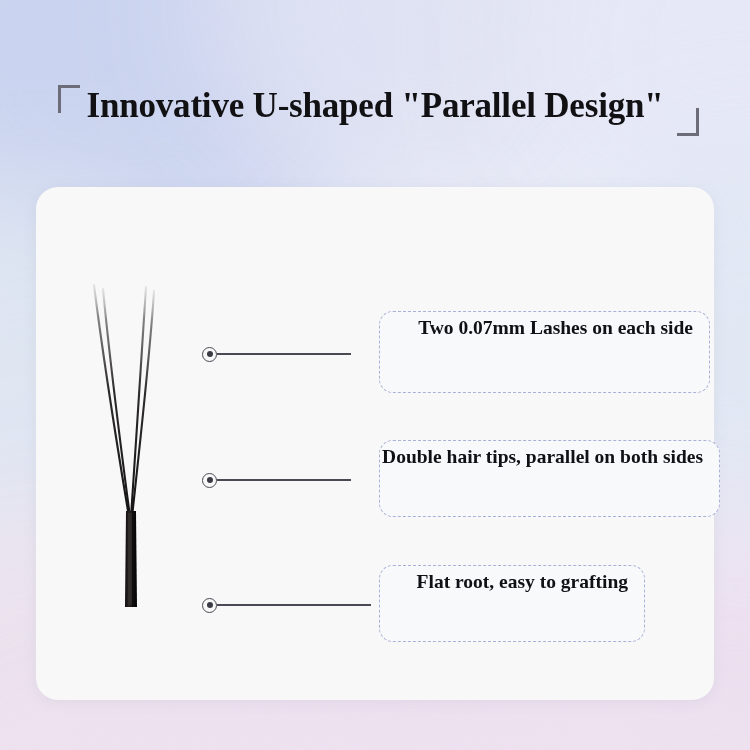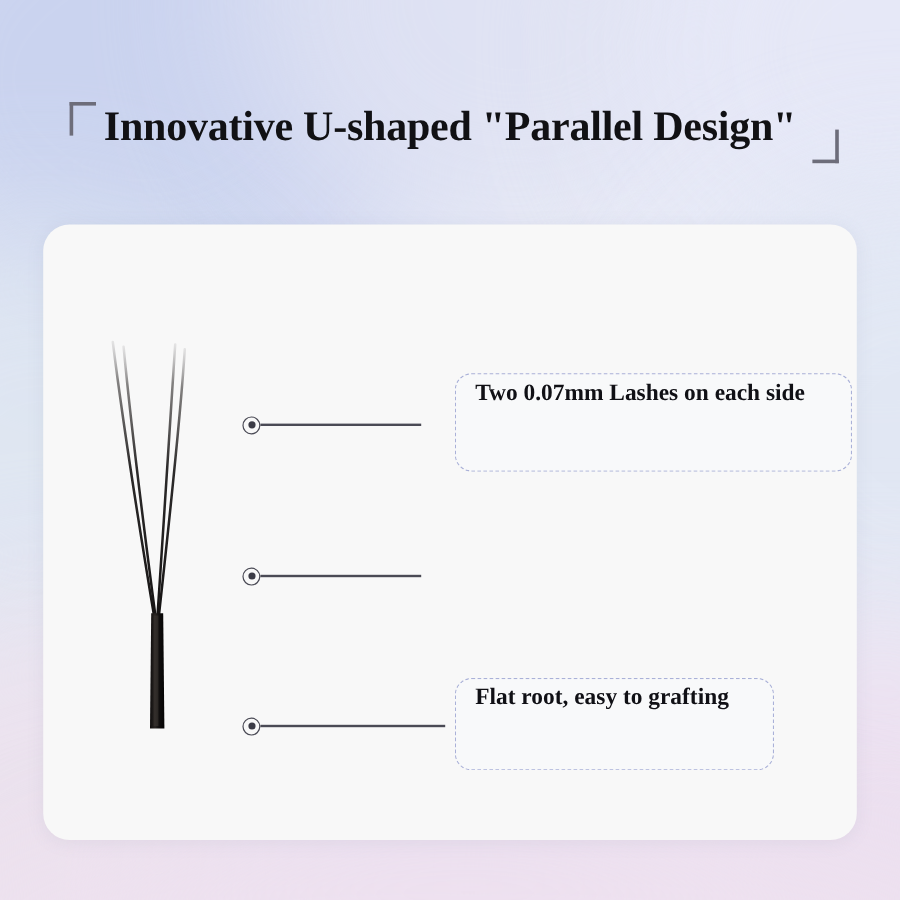--- a/index.html
+++ b/index.html
@@ -132,22 +132,22 @@
   #conn-3 { left: 166px; top: 409px; }
 
   
   .feature-box {
     position: absolute;
     box-sizing: border-box;
     background: #f8f9fa;
     border: 1.7px dashed #aab1d8;
     border-radius: 14px;
     display: flex;
-    flex-direction: column;
-    justify-content: flex-start;
+    flex-direction: row;
+    justify-content: flex-end;
     padding: 0 16px;
   }
   .feature-line {
     font-family: "Liberation Serif", serif;
     font-weight: bold;
     font-size: 19.5px;
     color: #101015;
     line-height: 31px;
     white-space: nowrap;
   }
@@ -218,19 +218,22 @@
 
     <div class="connector" id="conn-3">
       <span class="marker"></span>
       <span class="lead-line" style="width:154px"></span>
     </div>
 
     <div class="feature-box" id="box-1">
       <div class="feature-line">Two 0.07mm Lashes on each side</div>
     </div>
 
+    <div class="feature-box" id="box-2">
+      <div class="feature-line">Double hair tips, parallel on both sides</div>
+    </div>
 
     <div class="feature-box" id="box-3">
       <div class="feature-line">Flat root, easy to grafting</div>
     </div>
 
   </div>
 </div>
 
 </body></html>

